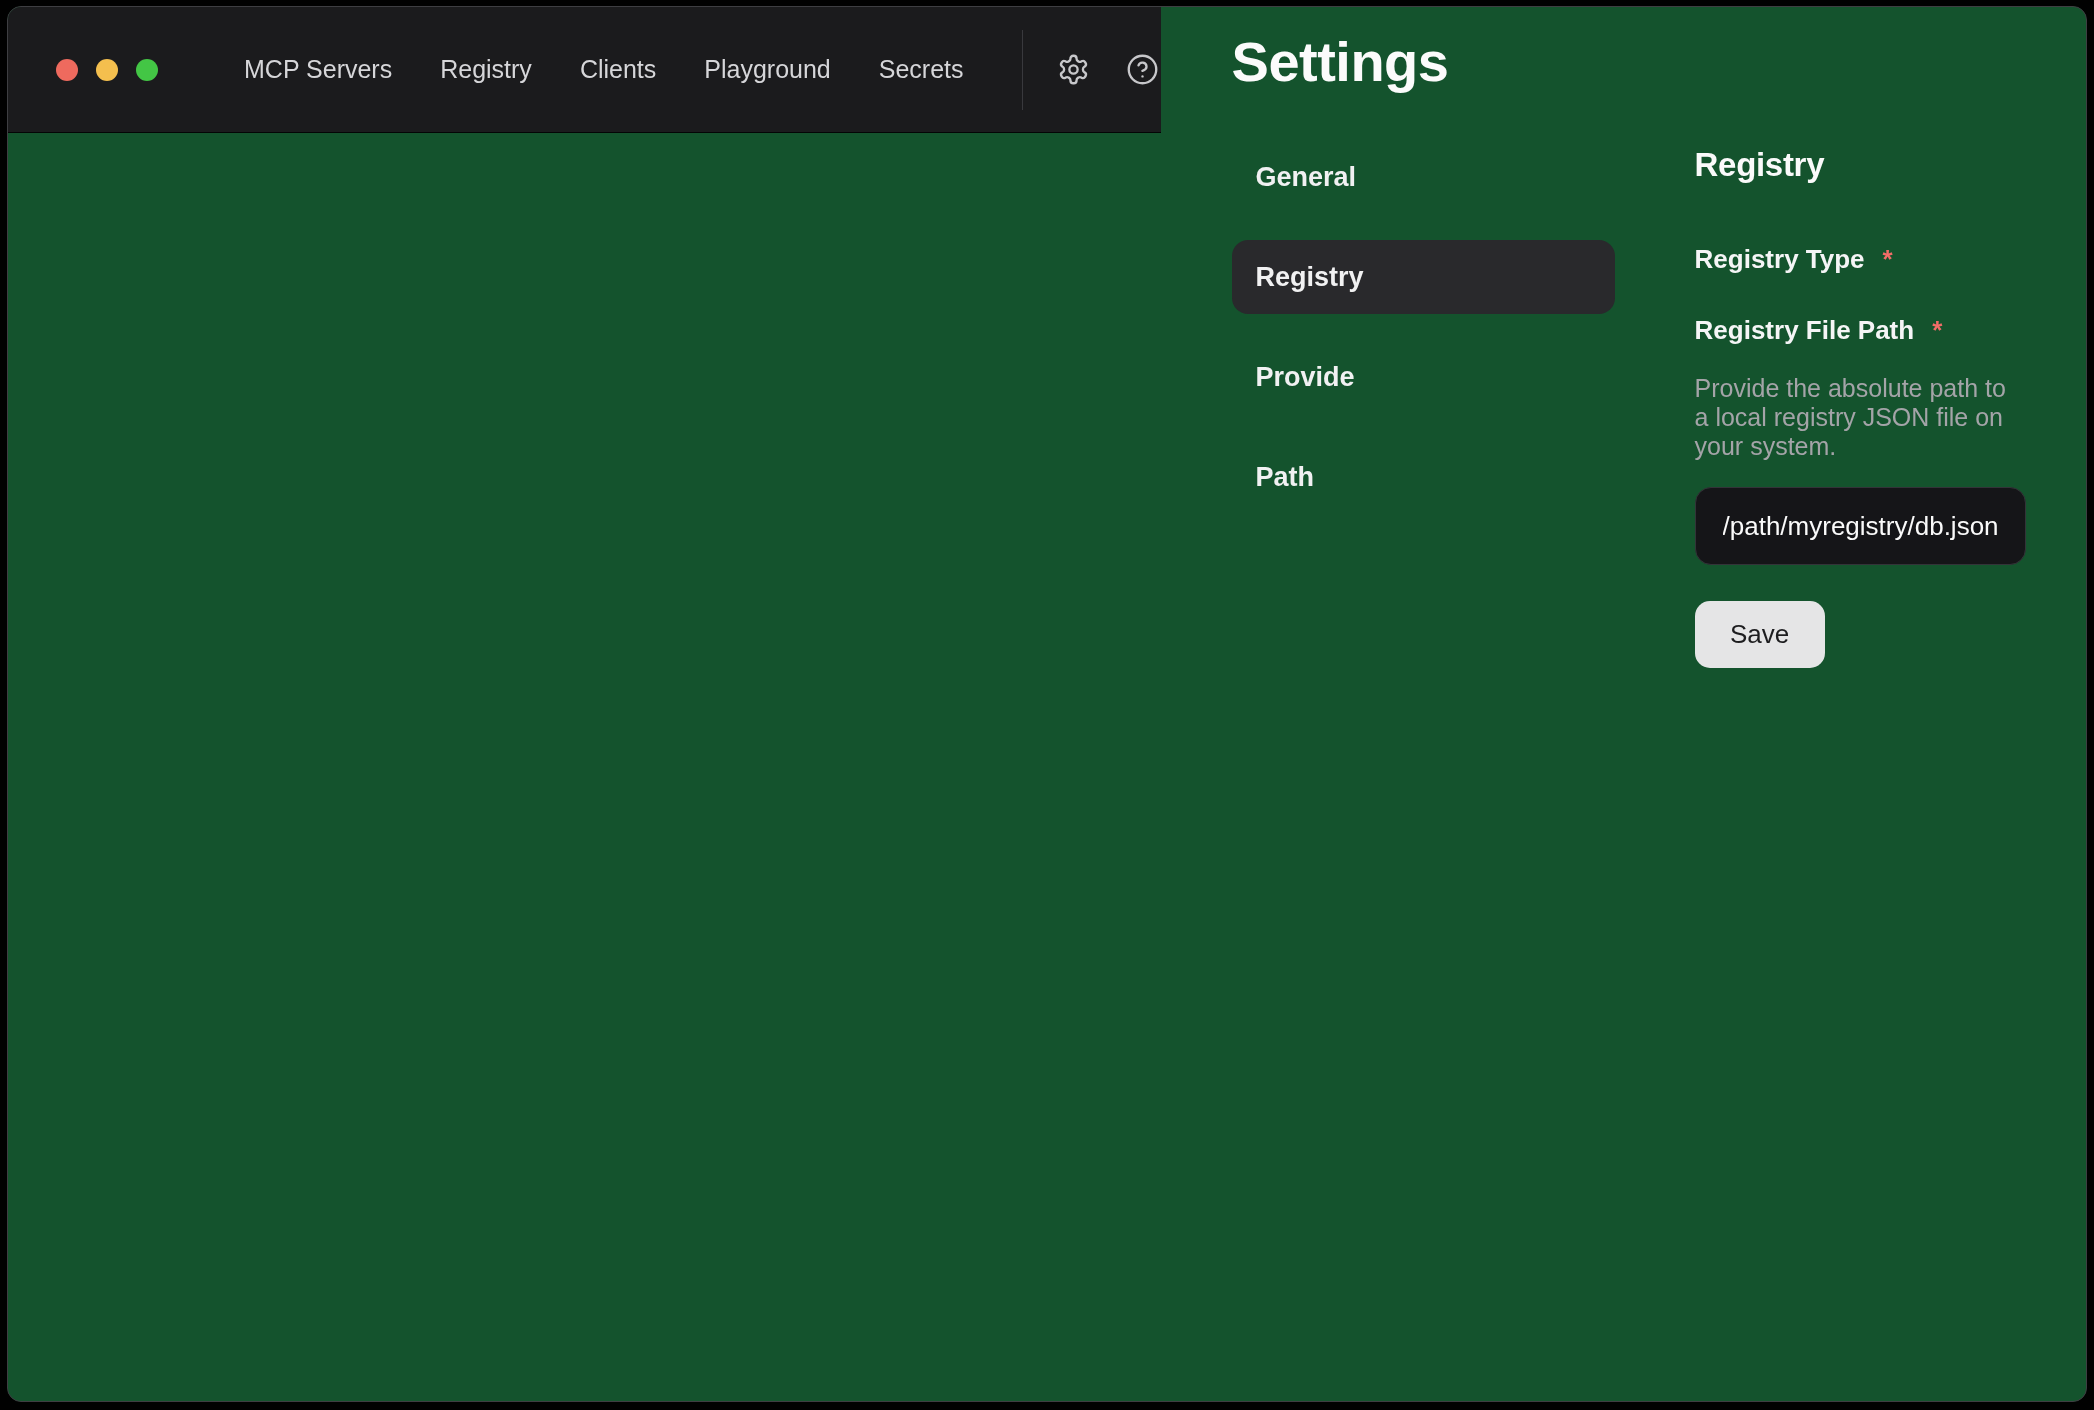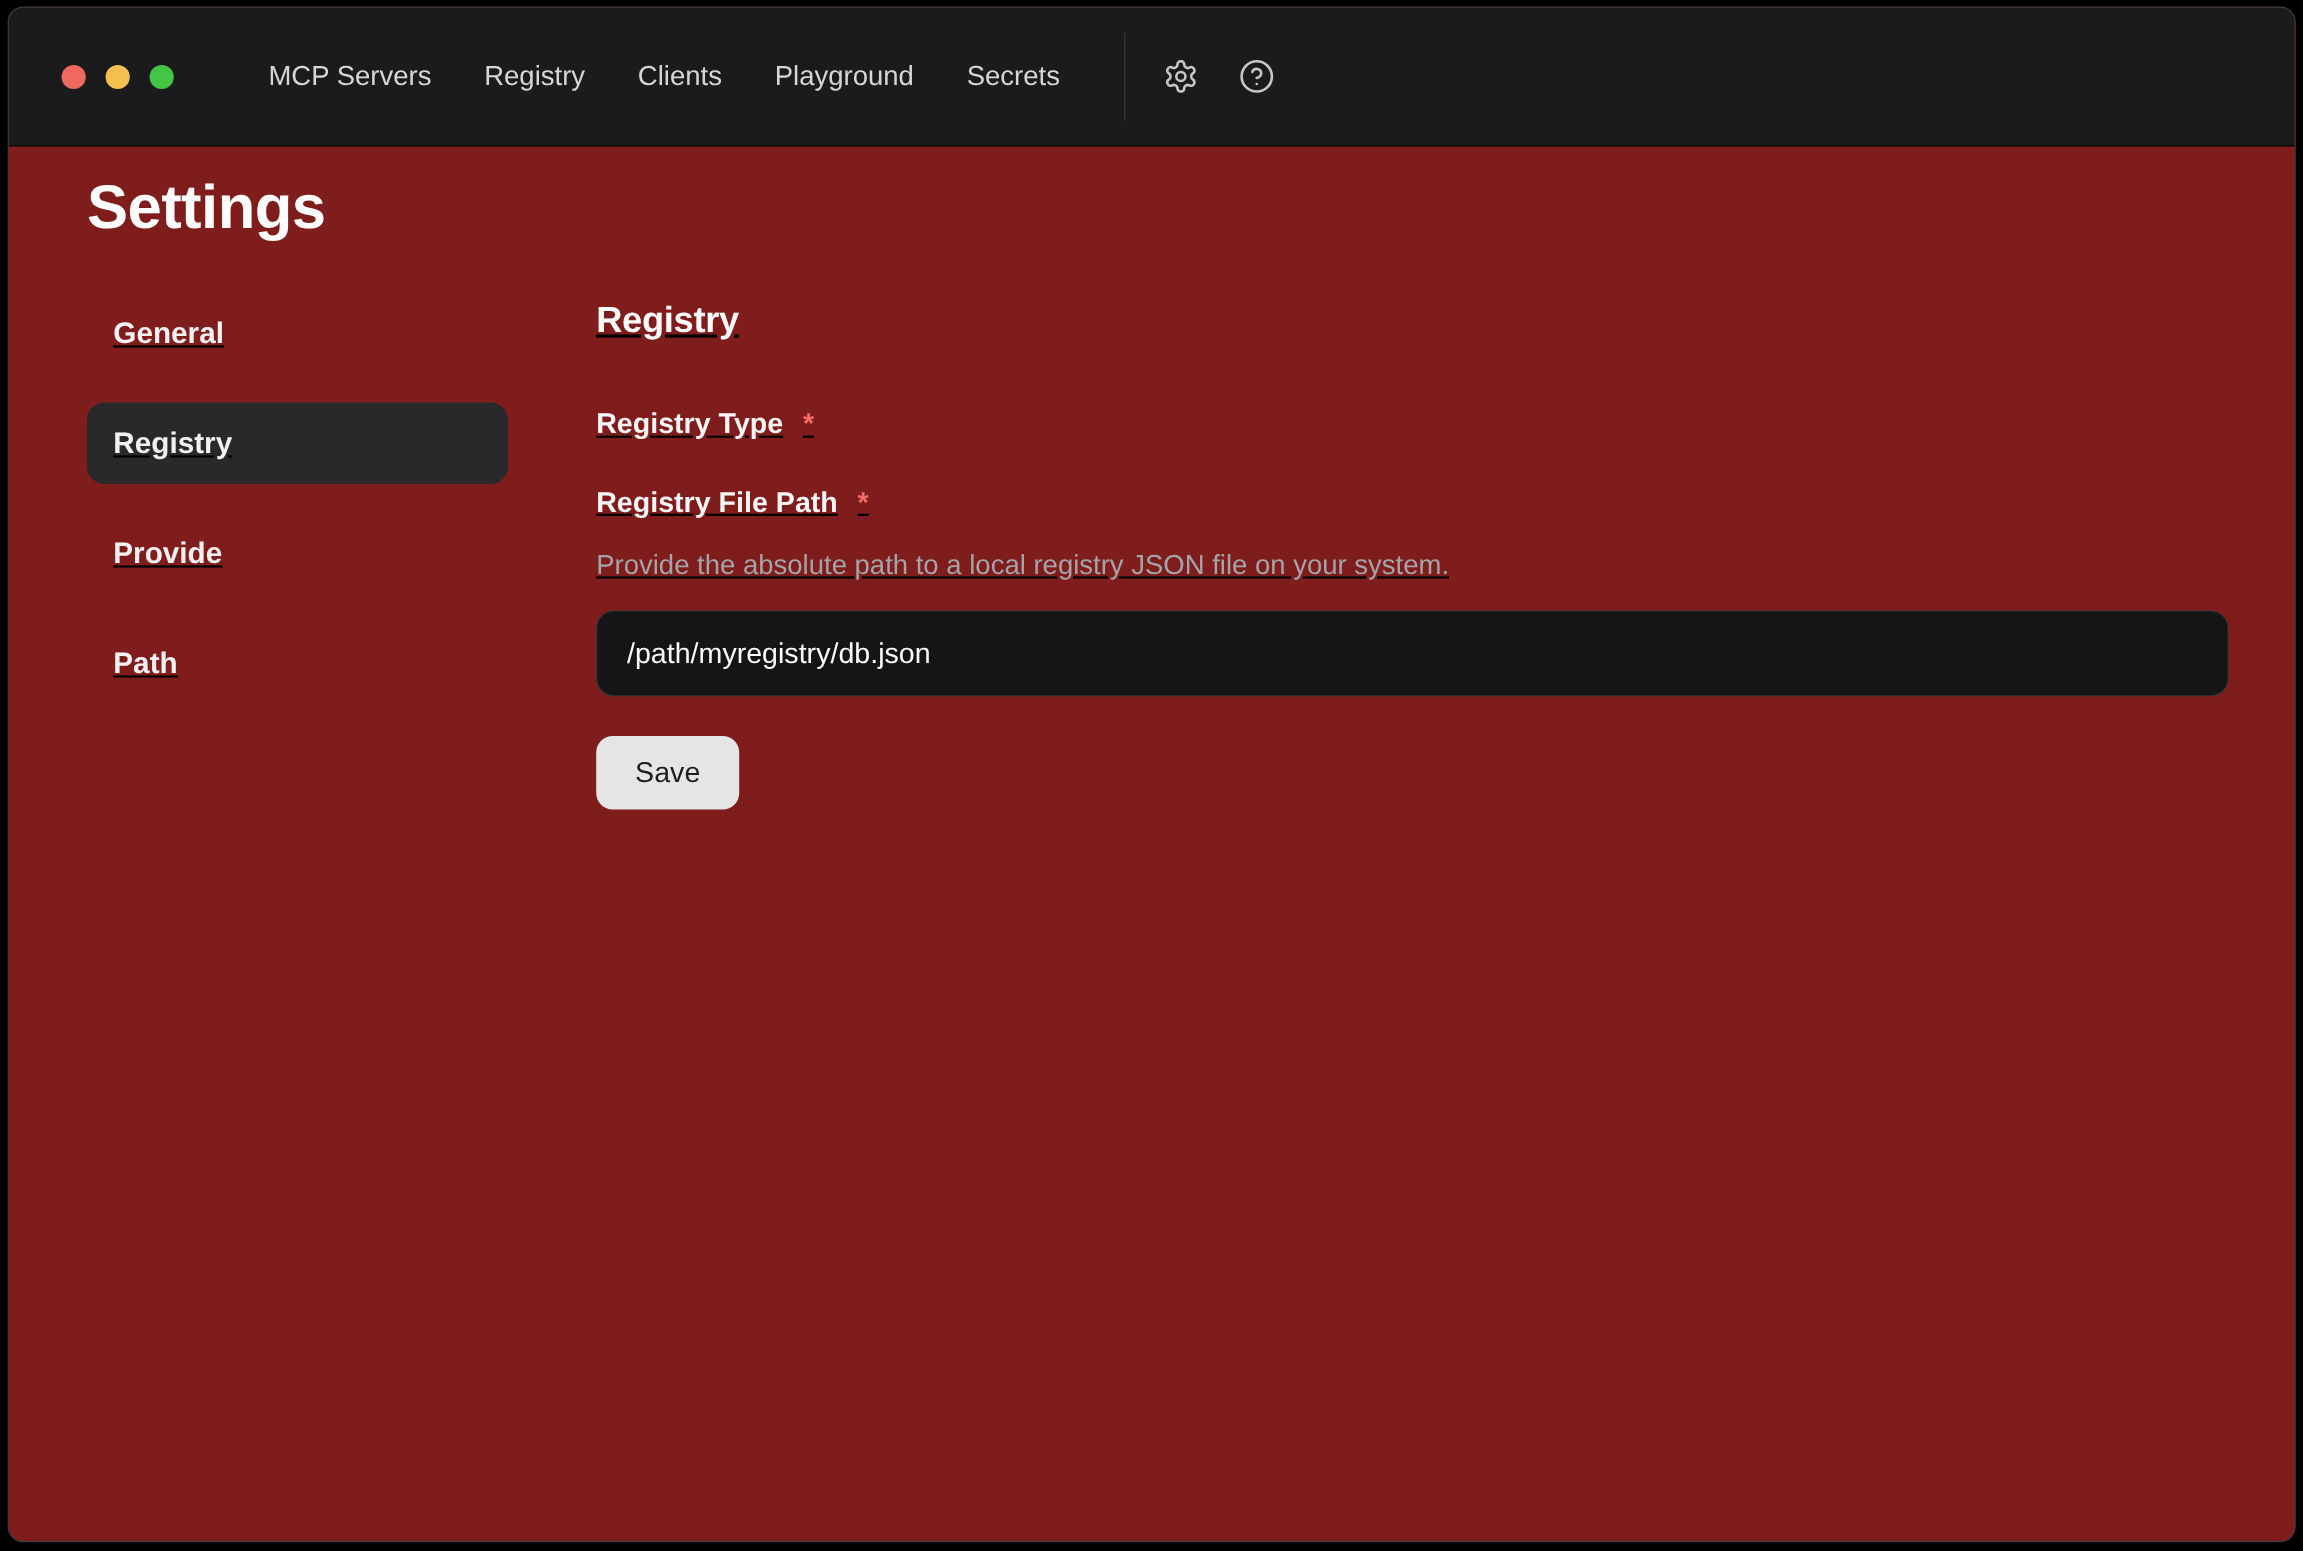--- a/index.html
+++ b/index.html
@@ -6,26 +6,26 @@
   html, body {
     width: 2094px; height: 1410px;
     background: #010101;
     font-family: "Liberation Sans", "DejaVu Sans", sans-serif;
     overflow: hidden;
     -webkit-font-smoothing: antialiased;
   }
   .window {
     position: absolute;
     left: 7px; top: 6px; right: 7px; bottom: 8px;
-    background: #7f1d1d;
+    background: #14532d;
     border: 1px solid #3e3e42;
     border-radius: 14px;
     overflow: hidden;
     display: flex;
-    flex-direction: column;
+    flex-direction: row;
   }
   
   header.titlebar {
     height: 126px;
     flex: 0 0 126px;
     background: #1b1b1d;
     border-bottom: 1px solid #040405;
     display: flex;
     align-items: center;
     padding-left: 48px;
@@ -70,21 +70,20 @@
     font-size: 56px;
     font-weight: 700;
     color: #fbfbfb;
     letter-spacing: -0.5px;
     line-height: 1.15;
   }
   .body-row {
     display: flex;
     margin-top: 46px;
     align-items: flex-start;
-    text-decoration: underline;
   }
   aside.sidebar {
     width: 383px;
     flex: 0 0 383px;
     display: flex;
     flex-direction: column;
     gap: 26px;
   }
   .side-item {
     height: 74px;

